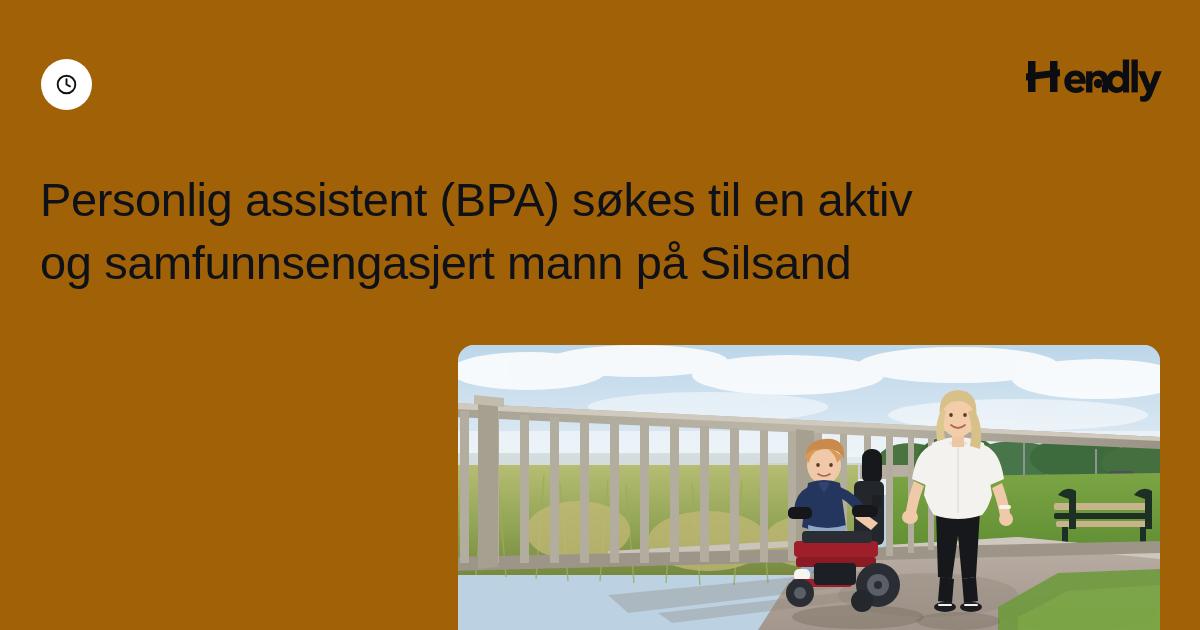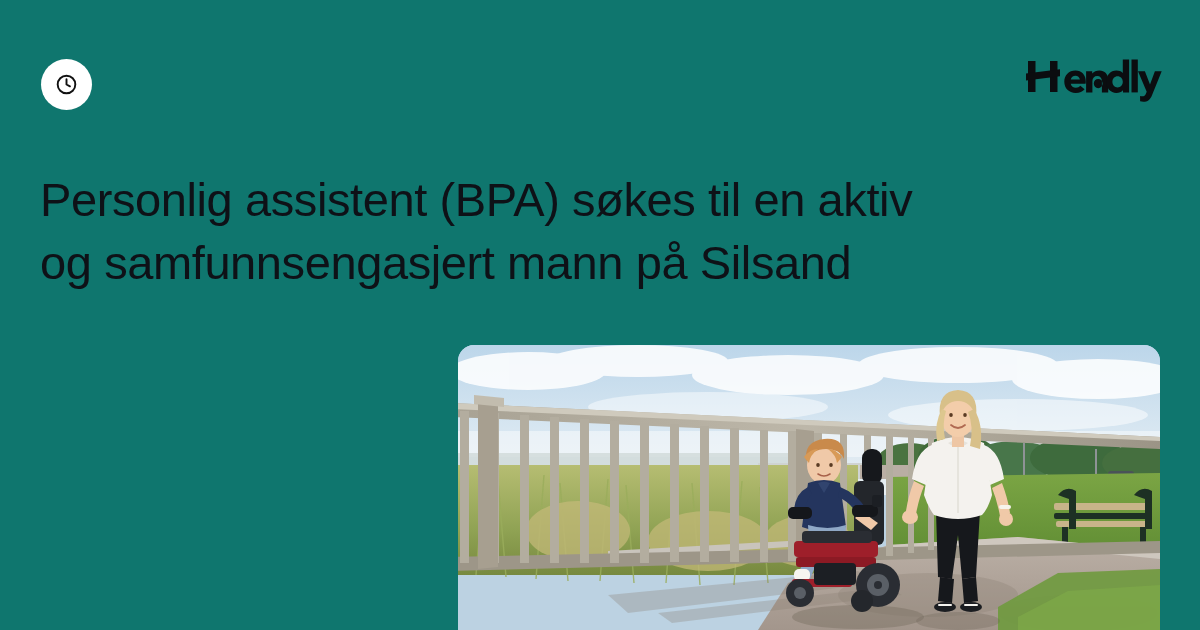--- a/index.html
+++ b/index.html
@@ -11,21 +11,21 @@
     height: 630px;
     overflow: hidden;
     background: #ccd9e6;
     font-family: "Liberation Sans", sans-serif;
     position: relative;
   }
 
   .og-card {
     position: absolute;
     inset: 0;
-    background: #0f766e;
+    background: #a16207;
     overflow: hidden;
     padding-left: 48px;
   }
 
   
   .badge {
     position: absolute;
     left: 41px;
     top: 59px;
     width: 51px;

